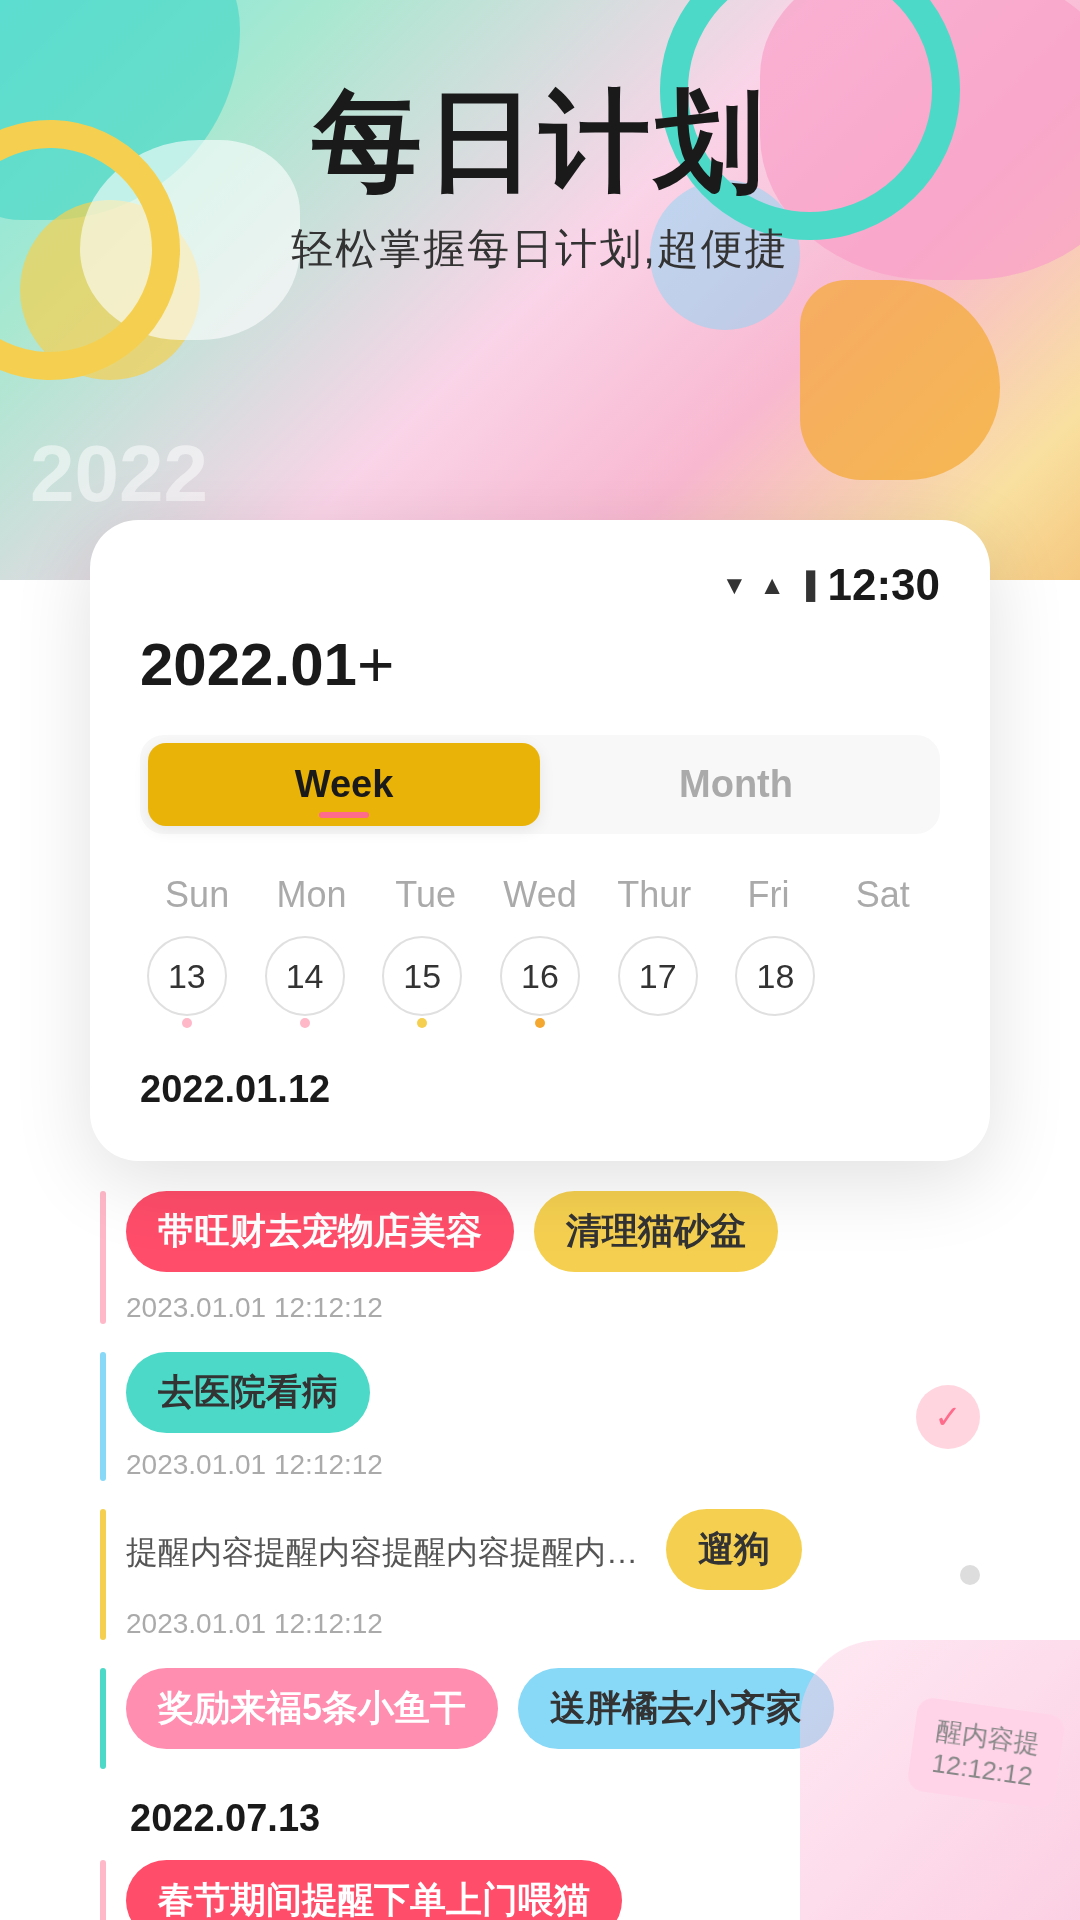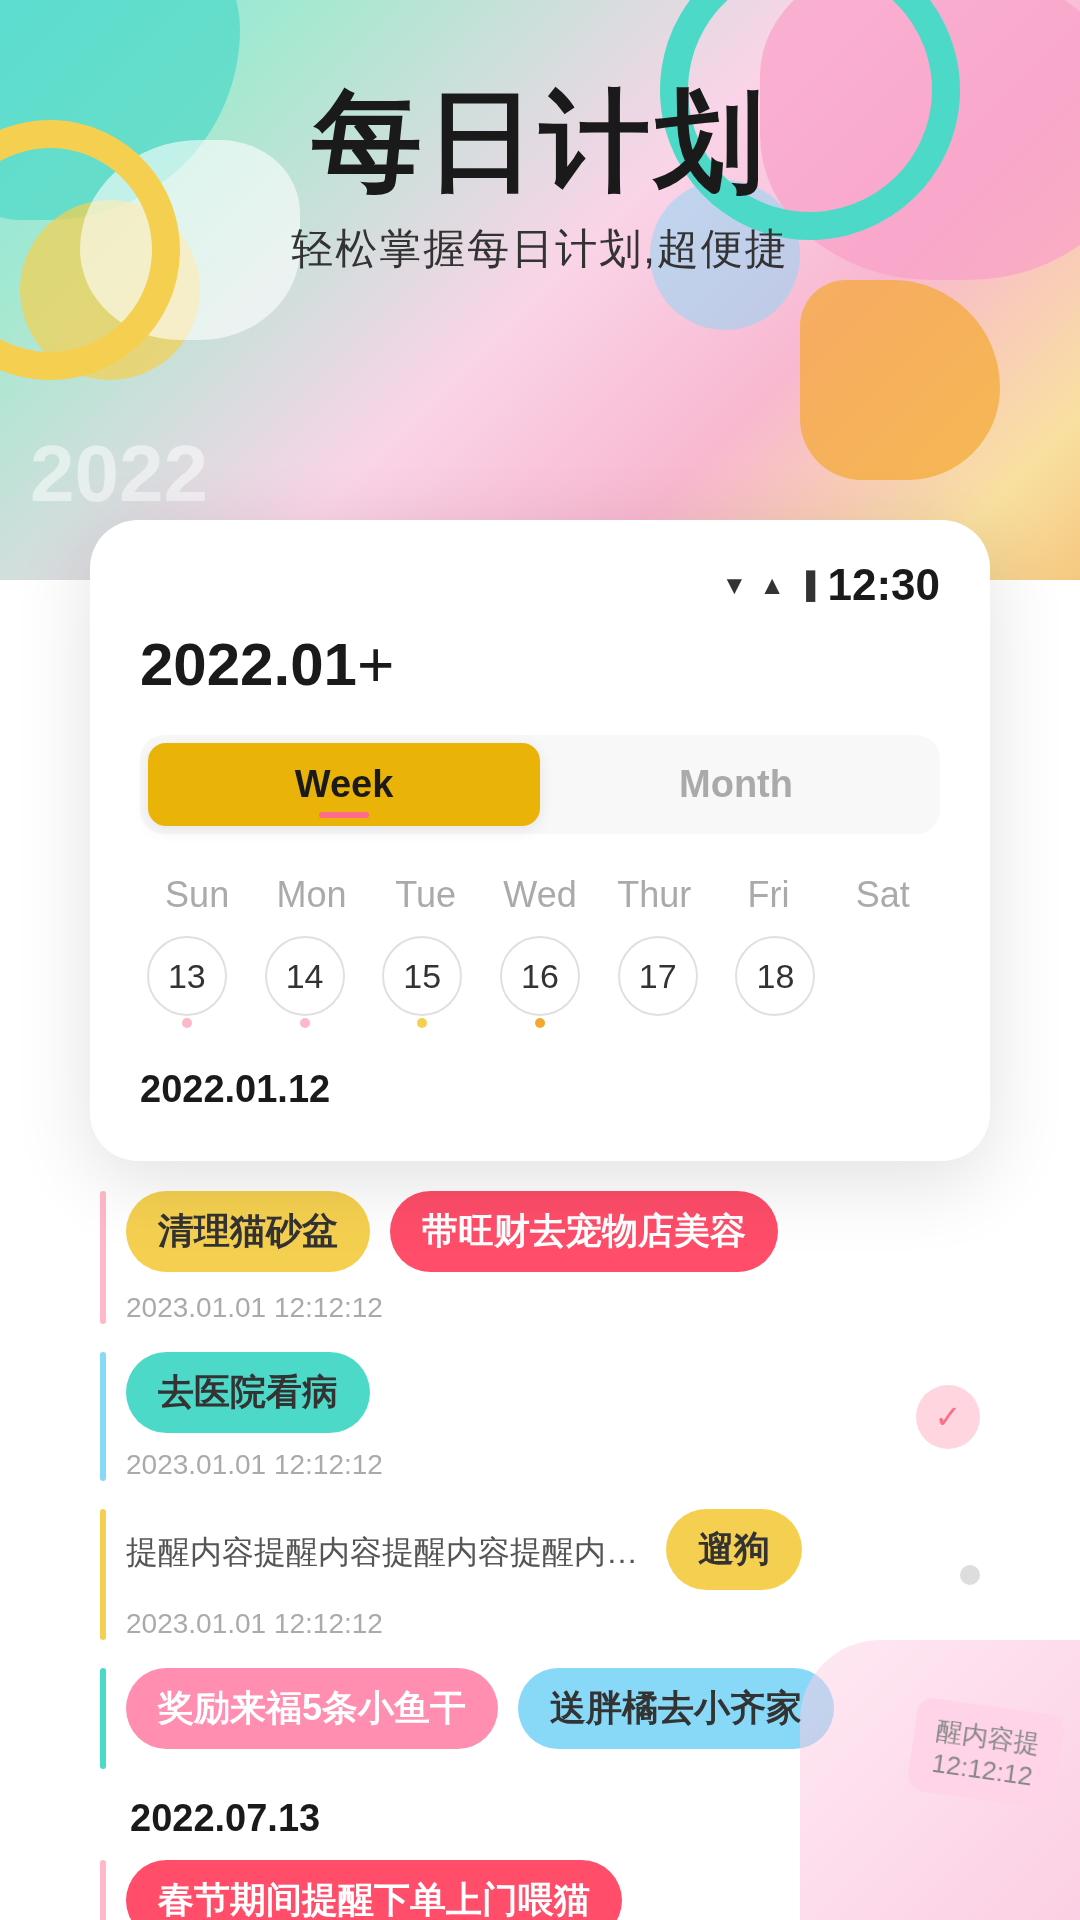--- a/index.html
+++ b/index.html
@@ -404,22 +404,22 @@
     <div class="selected-date-label">2022.01.12</div>
   </div>
 </div>
 
 <div class="list-area">
 
   <div class="list-item">
     <div class="timeline-line line-pink"></div>
     <div class="item-content">
       <div class="tag-row">
+        <span class="item-tag tag-red">带旺财去宠物店美容</span>
         <span class="item-tag tag-yellow">清理猫砂盆</span>
-        <span class="item-tag tag-red">带旺财去宠物店美容</span>
       </div>
       <div class="item-meta">2023.01.01  12:12:12</div>
     </div>
   </div>
 
   <div class="list-item">
     <div class="timeline-line line-blue"></div>
     <div class="item-content">
       <span class="item-tag tag-teal">去医院看病</span>
       <div class="item-meta">2023.01.01  12:12:12</div>

